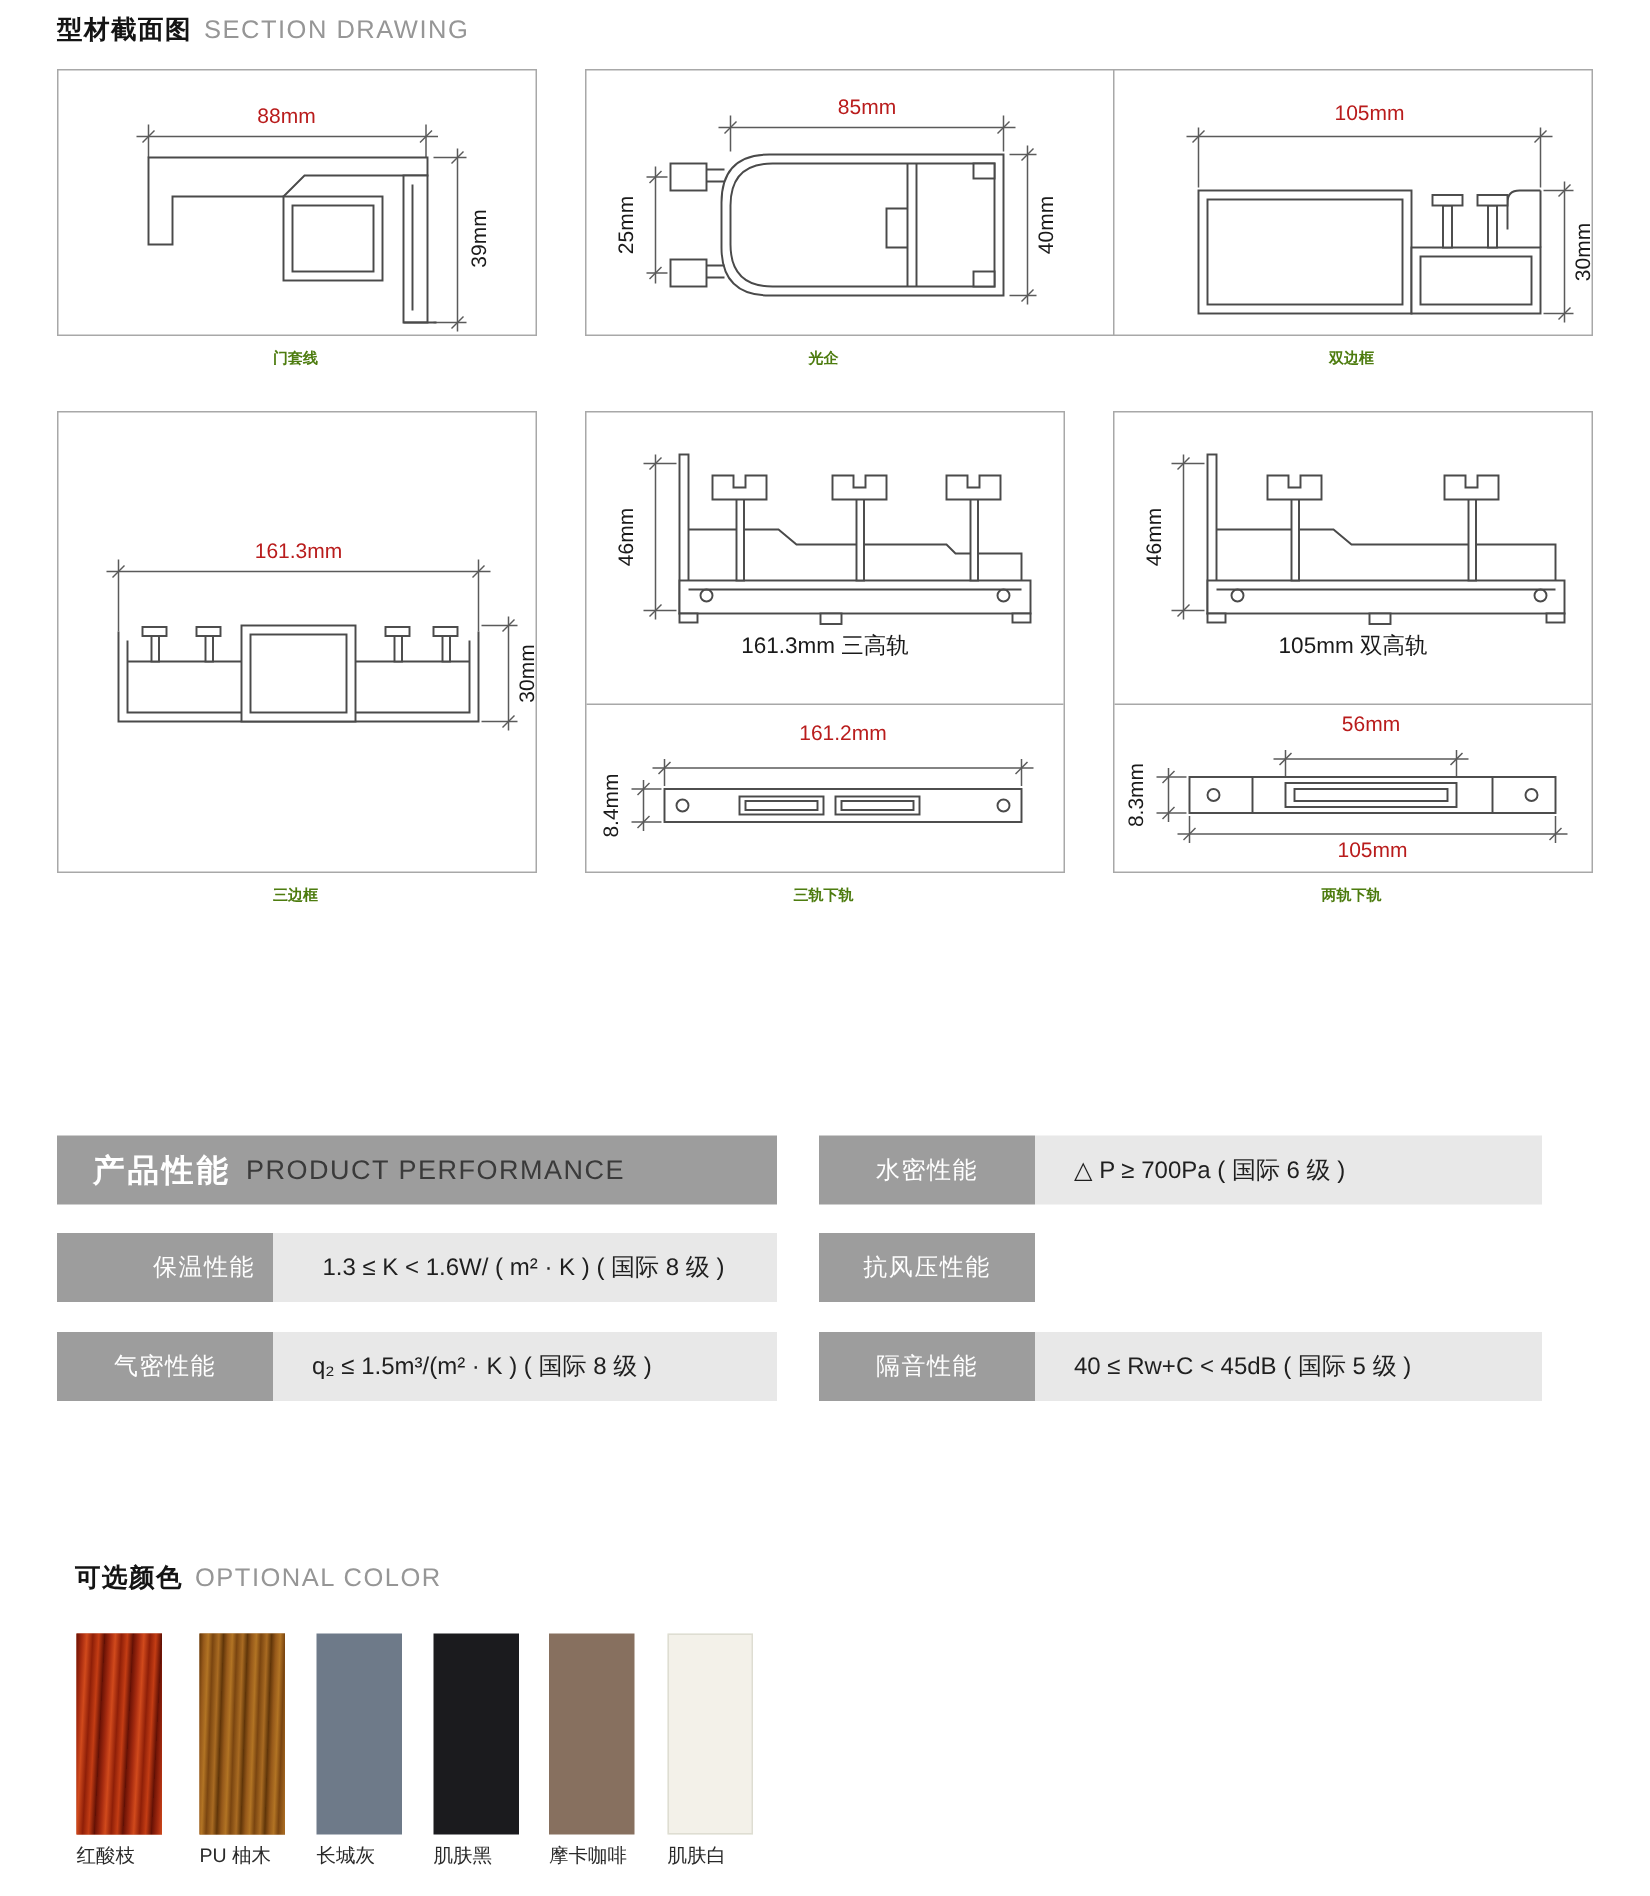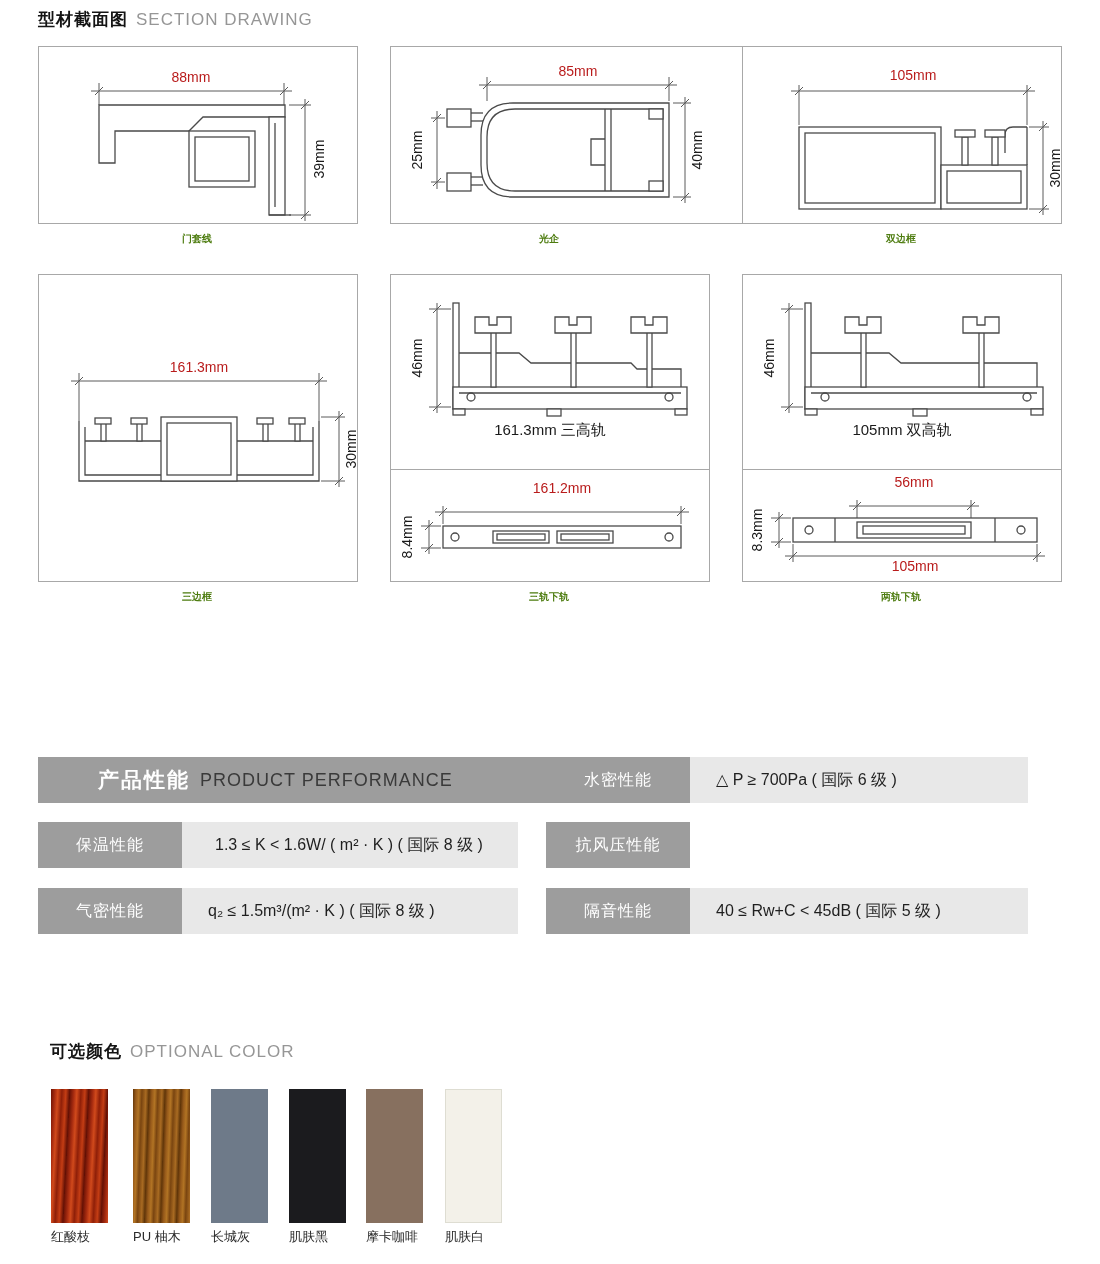--- a/index.html
+++ b/index.html
@@ -19,21 +19,21 @@
   .profile path, .profile rect, .profile line, .profile circle { stroke:#4a4a4a; stroke-width:1.3; fill:#ffffff; }
   .profile line { fill:none; }
   .profile .inner, .profile path.open { fill:none; }
 
   .dim { position:absolute; font-size:14px; color:#b91c1c; text-align:center; width:120px; white-space:nowrap; }
   .vdim { position:absolute; font-size:14px; color:#1a1a1a; text-align:center; width:60px; white-space:nowrap;
           transform:rotate(-90deg); }
   .caption { position:absolute; width:318px; text-align:center; font-size:10px; font-weight:bold; color:#4d7c0f; }
   .inbox-label { position:absolute; left:0; width:100%; text-align:center; font-size:15px; color:#1a1a1a; }
 
-  .perf-header { position:absolute; background:#9d9d9d; display:flex; align-items:center;padding-left:36px; }
+  .perf-header { position:absolute; background:#9d9d9d; display:flex; align-items:center; }
   .perf-header .cn { color:#fff; font-size:21px; font-weight:bold; margin-left:24px; letter-spacing:2px; }
   .perf-header .en { color:#3a3a3a; font-size:18px; margin-left:10px; letter-spacing:1px; }
   .perf-label { position:absolute; background:#9d9d9d; color:#fff; font-size:16px;
                 display:flex; align-items:center; justify-content:center; letter-spacing:1px; }
   .perf-value { position:absolute; background:#e8e8e8; color:#1f1f1f; font-size:16px;
                 display:flex; align-items:center; padding-left:26px; box-sizing:border-box; white-space:nowrap; }
 
   .swatch { position:absolute; width:57px; height:134px; top:1089px; }
   .swatch.wood-red { background-image:repeating-linear-gradient(93deg,
       #6b1205 0px, #a82c10 4px, #d14a1c 7px, #8f1f08 11px, #c43d14 15px, #5f0f04 19px); }
@@ -306,21 +306,21 @@
     <span class="dim" style="left:112px; top:283px;">105mm</span>
     <span class="vdim" style="left:-16px; top:247px;">8.3mm</span>
   </div>
   <span class="caption" style="left:742px; top:590px;">两轨下轨</span>
 
   <div class="perf-header" style="left:38px; top:757px; width:480px; height:46px;">
     <span class="cn">产品性能</span>
     <span class="en">PRODUCT PERFORMANCE</span>
   </div>
 
-  <div class="perf-label" style="left:38px; top:822px; width:144px; height:46px;">保温性能</div>
+  <div class="perf-label" style="left:38px; top:822px; width:132px; height:46px;padding-left:32px;">保温性能</div>
   <div class="perf-value" style="left:182px; top:822px; width:336px; height:46px;padding-left:33px;">1.3 ≤ K &lt; 1.6W/ ( m² · K ) ( 国际 8 级 )</div>
 
   <div class="perf-label" style="left:38px; top:888px; width:144px; height:46px;">气密性能</div>
   <div class="perf-value" style="left:182px; top:888px; width:336px; height:46px;">q₂ ≤ 1.5m³/(m² · K ) ( 国际 8 级 )</div>
 
   <div class="perf-label" style="left:546px; top:757px; width:144px; height:46px;">水密性能</div>
   <div class="perf-value" style="left:690px; top:757px; width:338px; height:46px;">△ P ≥ 700Pa ( 国际 6 级 )</div>
 
   <div class="perf-label" style="left:546px; top:822px; width:144px; height:46px;">抗风压性能</div>
 

